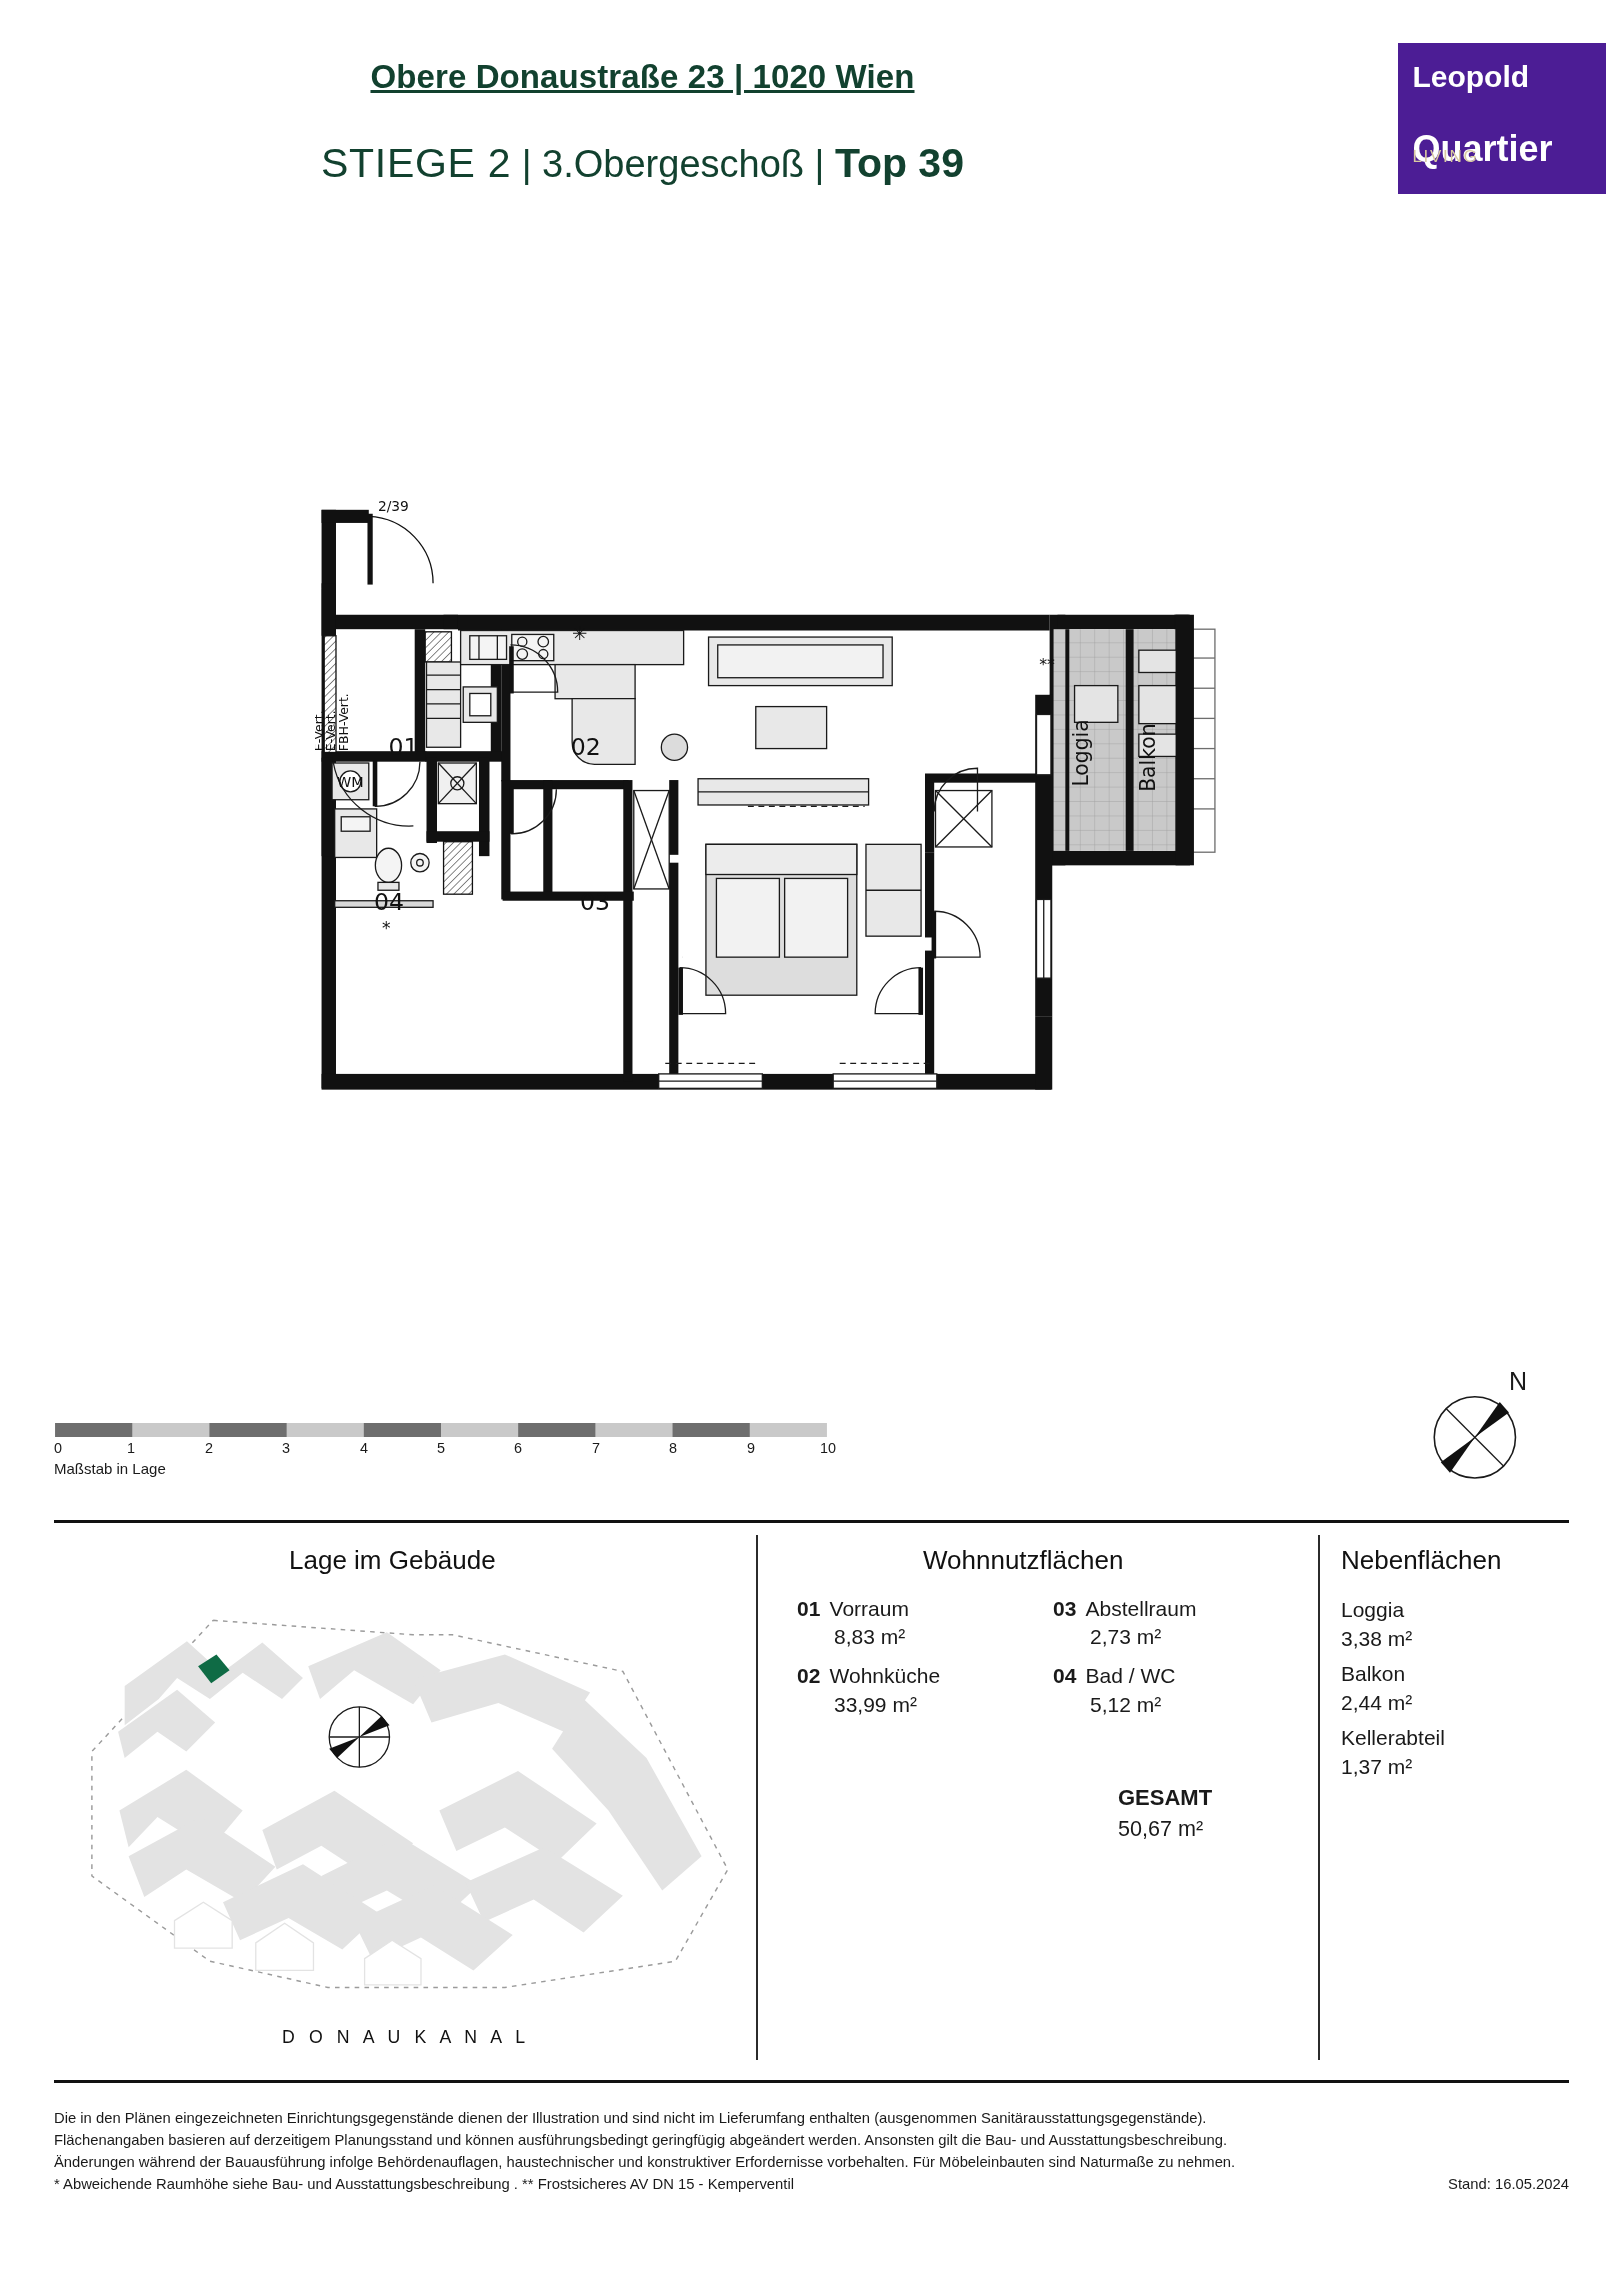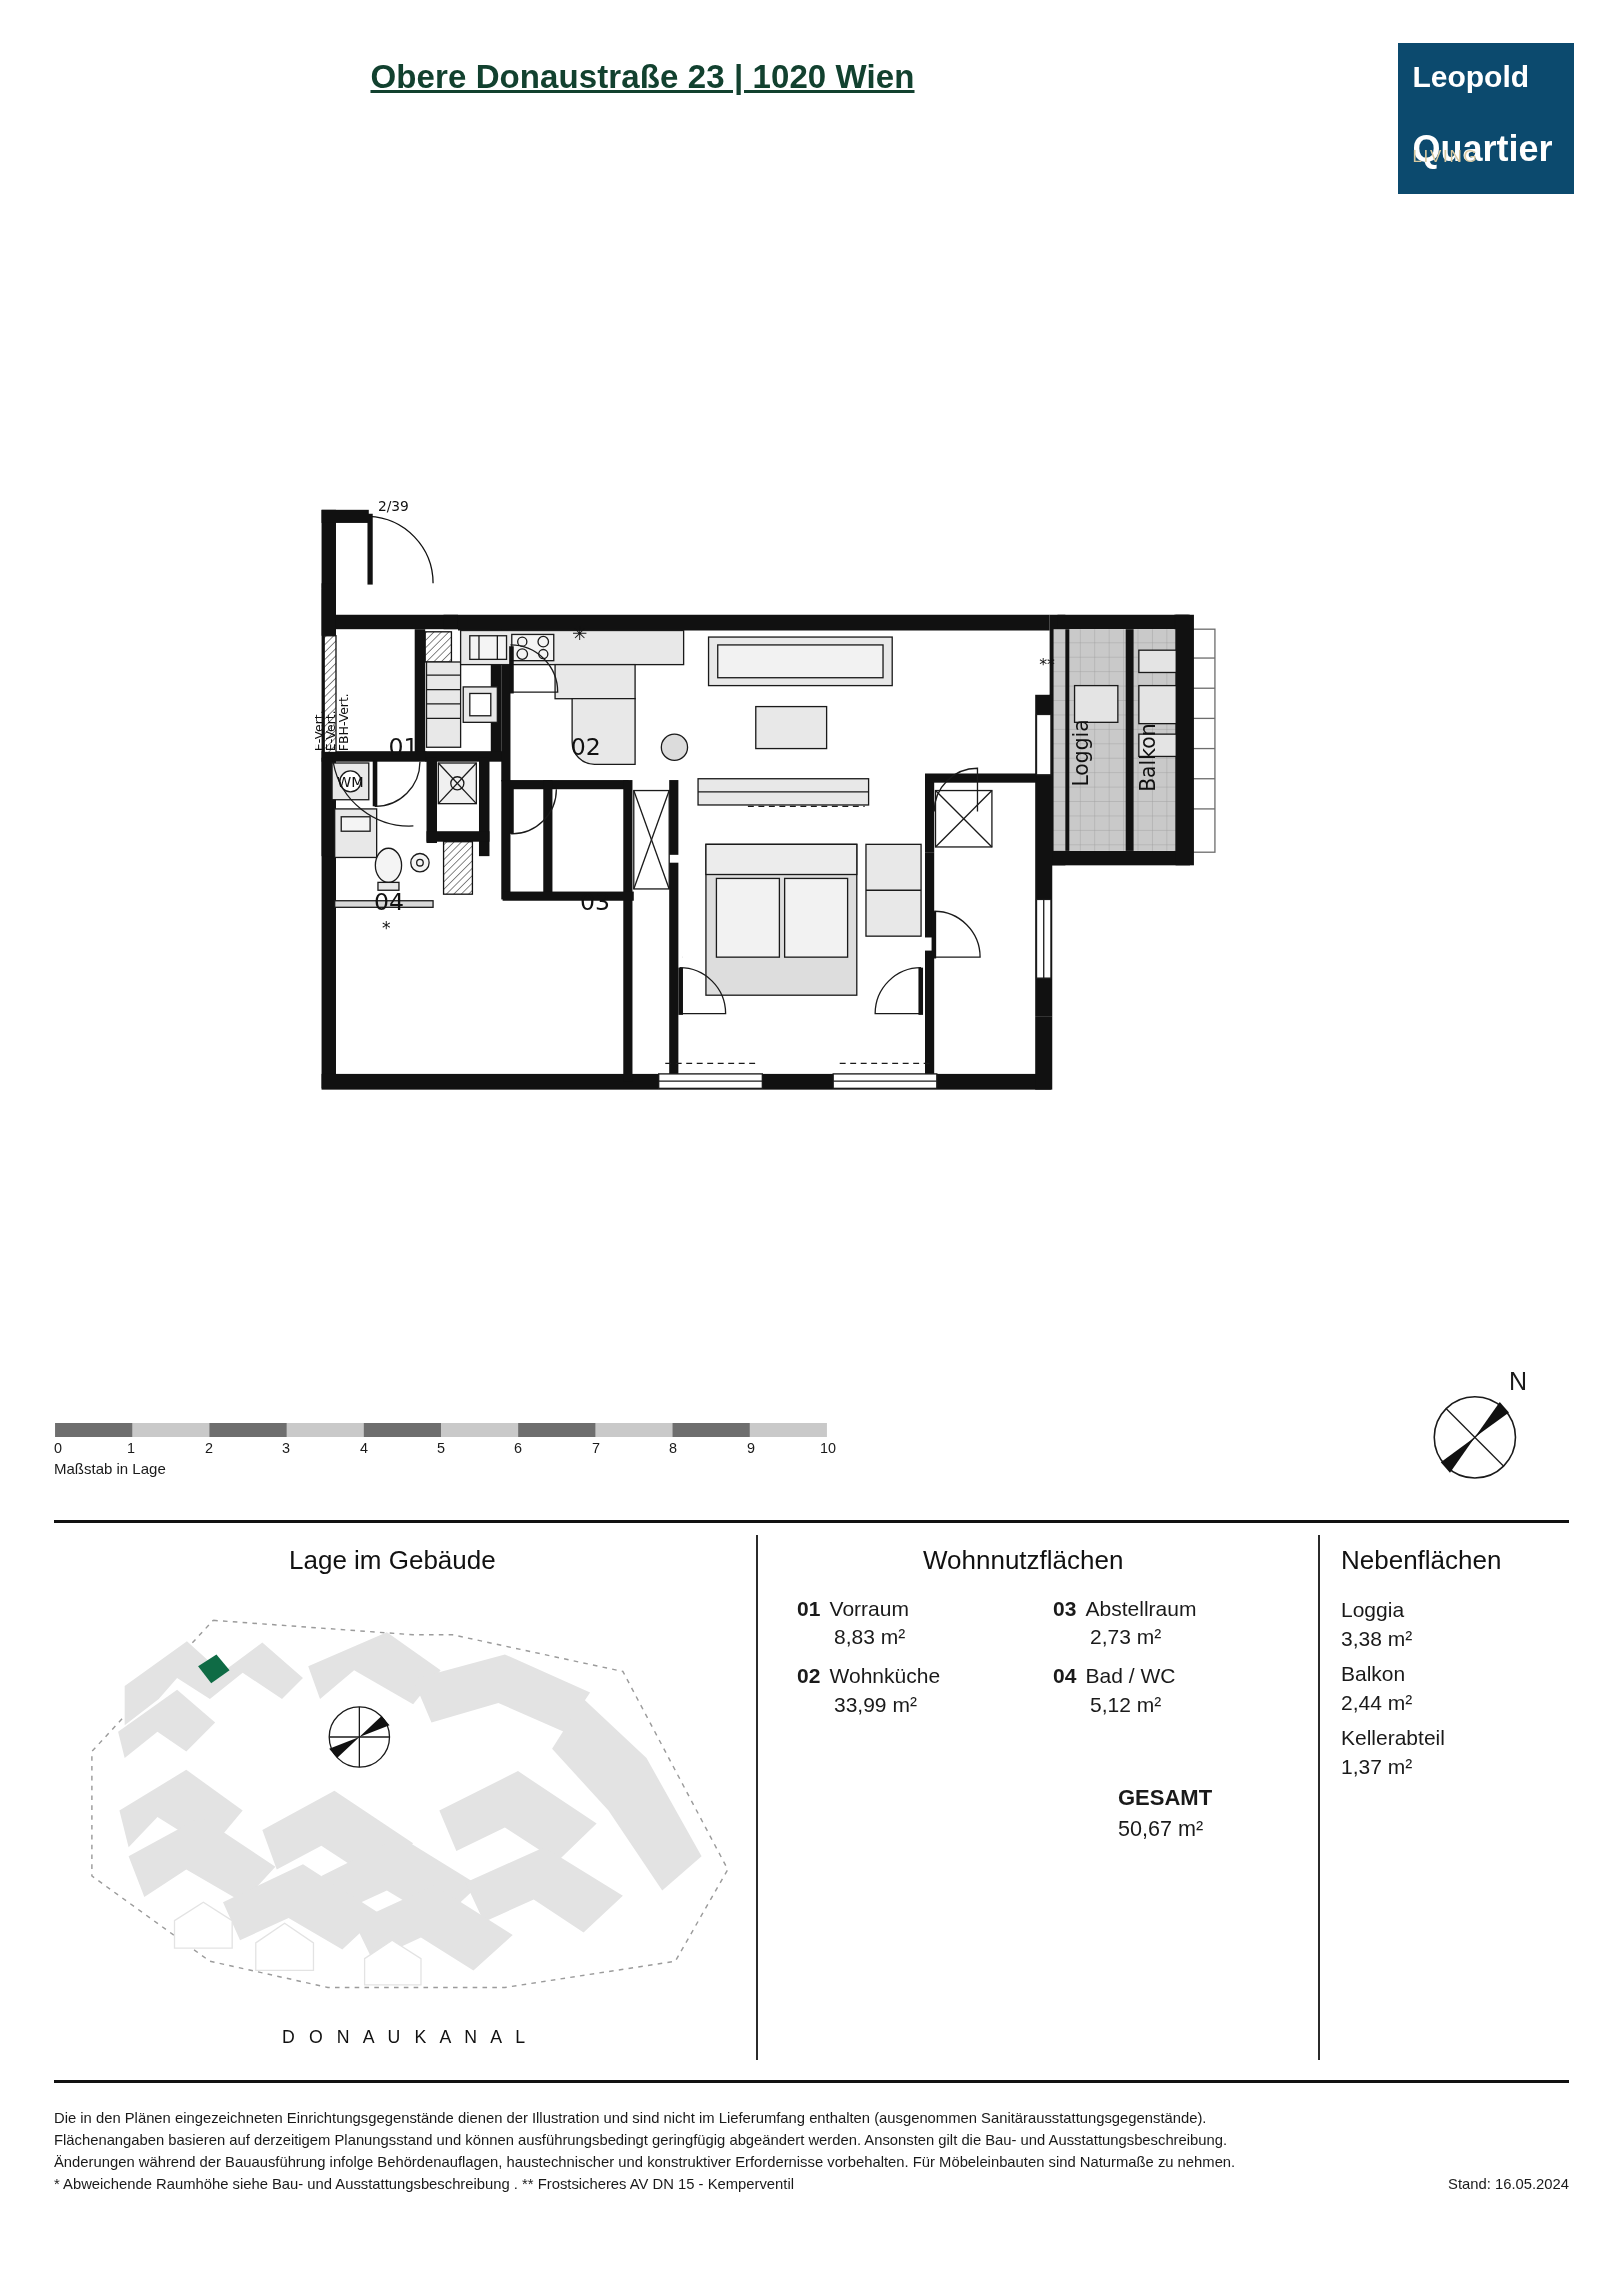--- a/index.html
+++ b/index.html
@@ -37,22 +37,22 @@
     white-space: nowrap;
   }
   .hdr-stiege { font-size: 41px; font-weight: normal; letter-spacing: 0.7px; }
   .hdr-sep { font-size: 38px; padding: 0 10.5px; }
   .hdr-floor { font-size: 38px; }
   .hdr-top { font-size: 41px; font-weight: bold; }
 
   .logo {
     position: absolute;
     top: 43px; left: 1398px;
-    width: 176px; height: 151px;
-    background: #0c4a6e;
+    width: 208px; height: 151px;
+    background: #4c1d95;
     color: #ffffff;
   }
   .logo-l1 {
     position: absolute; top: 17px; left: 14.4px;
     font-size: 30px; font-weight: bold; line-height: 1.12;
   }
   .logo-l2 {
     position: absolute; top: 52px; left: 14.4px;
     font-size: 36px; font-weight: bold; line-height: 1.12; margin-top: 34px;
   }
@@ -178,20 +178,23 @@
     justify-content: space-between;
     font-size: 14.8px;
     gap: 19px;
   }
 </style>
 </head>
 <body>
 
 <div class="header">
   <div class="hdr-addr">Obere Donaustraße 23 | 1020 Wien</div>
+  <div class="hdr-line2">
+    <span class="hdr-stiege">STIEGE 2</span><span class="hdr-sep">|</span><span class="hdr-floor">3.Obergeschoß</span><span class="hdr-sep">|</span><span class="hdr-top">Top 39</span>
+  </div>
 
   <div class="logo">
     <div class="logo-l1">Leopold</div>
     <div class="logo-l2">Quartier</div>
     <div class="logo-l3">LIVING</div>
   </div>
 </div>
 
 <div class="plan">
 <svg width="997" height="774" viewBox="0 0 1520 1180" xmlns="http://www.w3.org/2000/svg">

